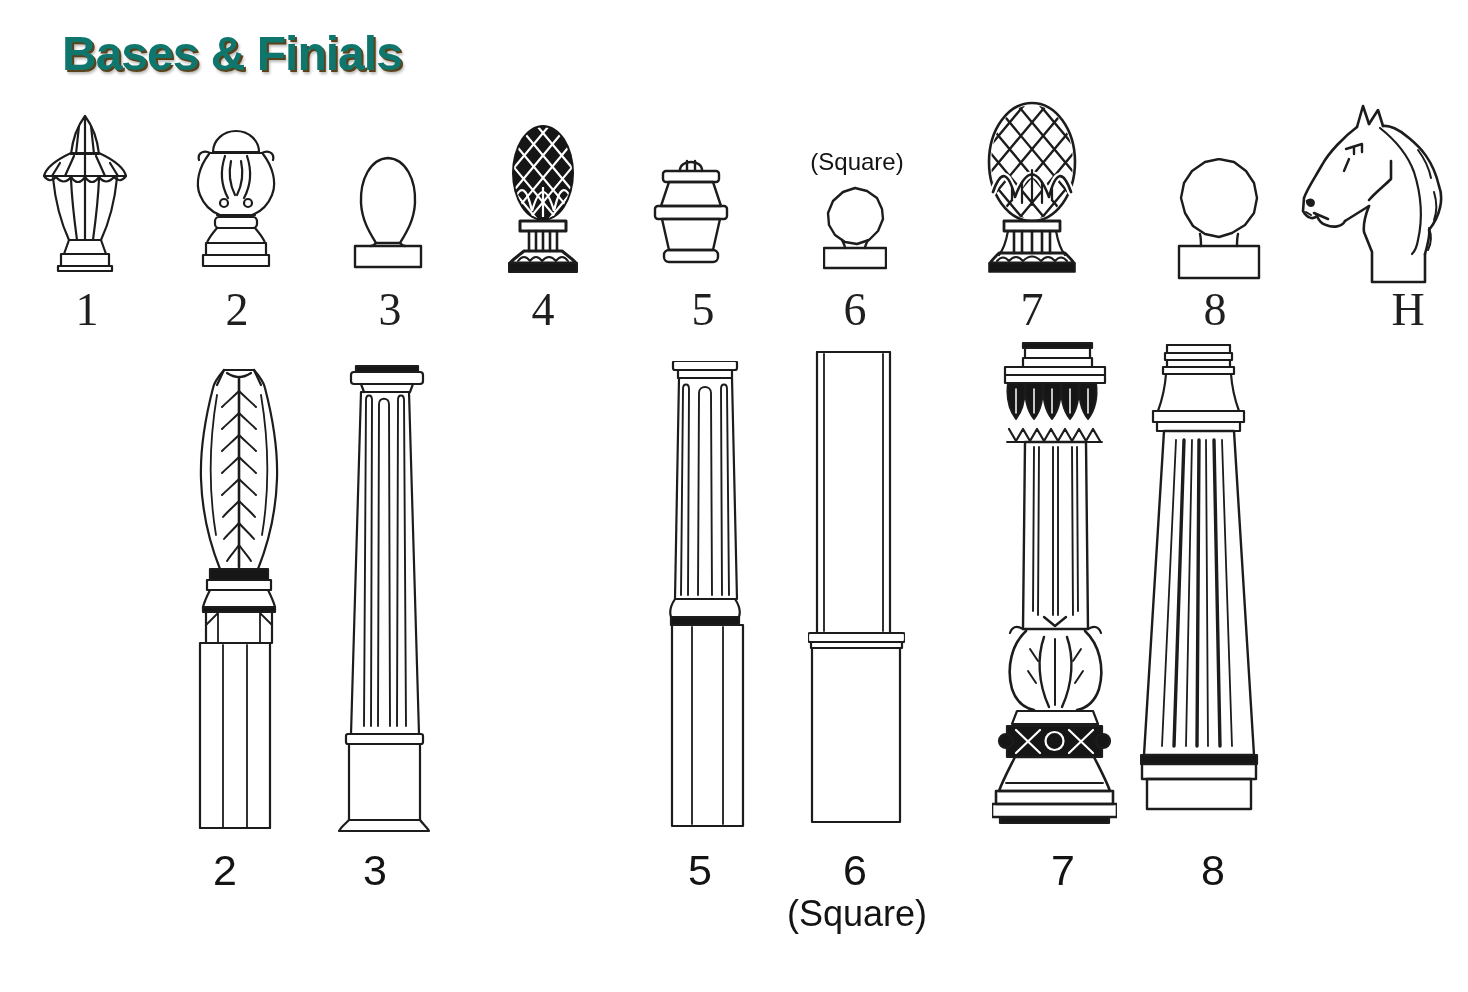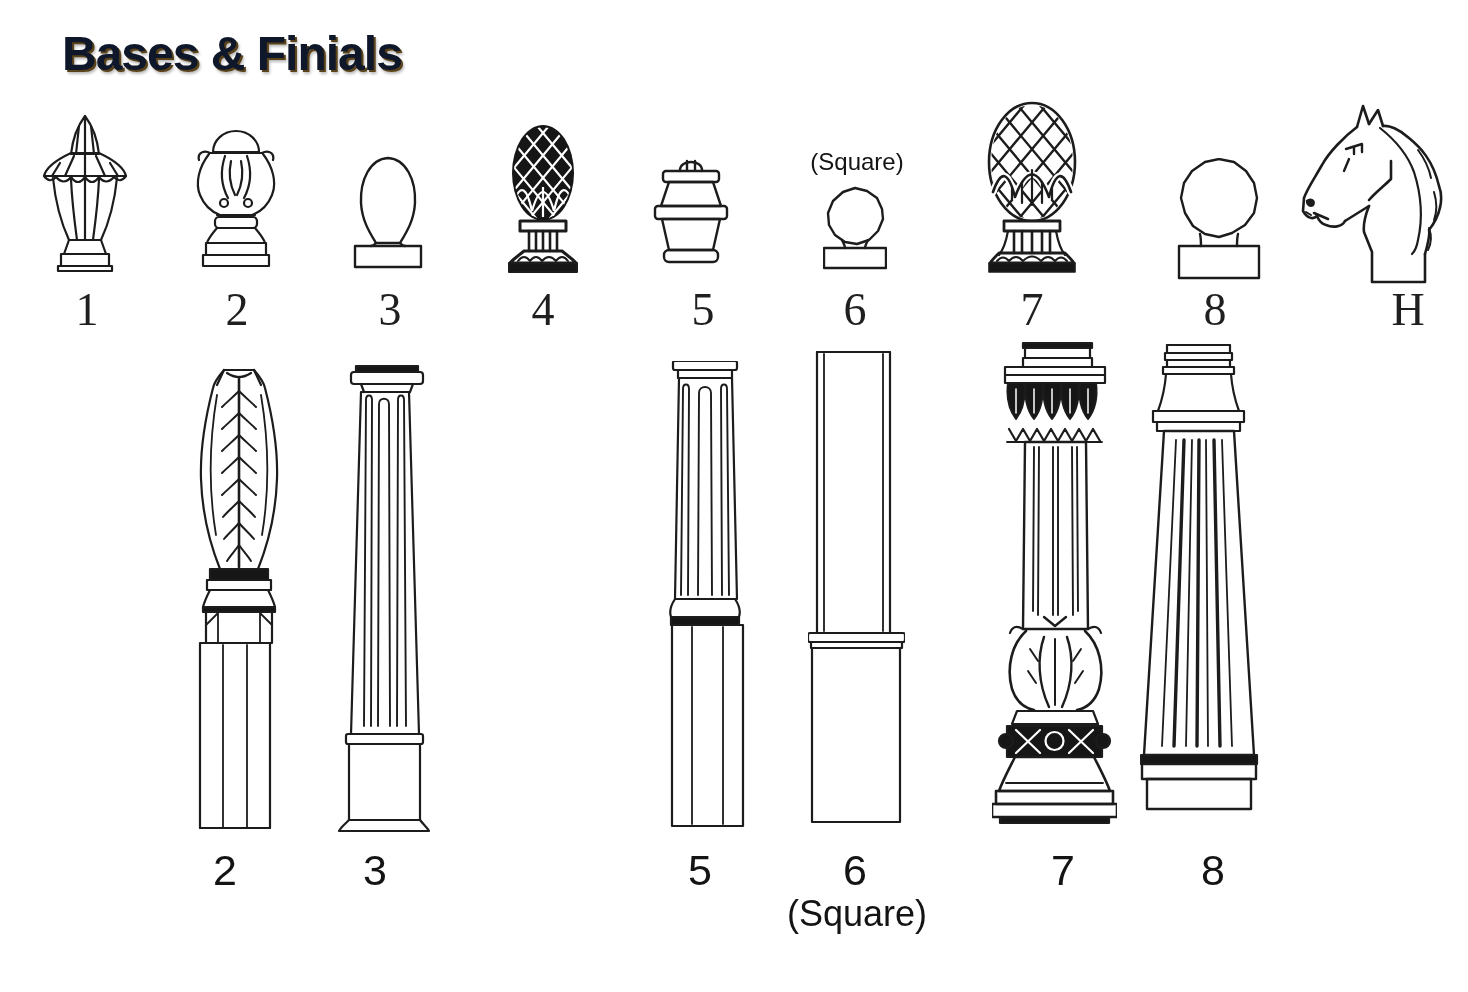--- a/index.html
+++ b/index.html
@@ -4,21 +4,21 @@
 <style>
   html,body{margin:0;padding:0;background:#e8e8e8;}
   #stage{
     position:relative;width:1468px;height:992px;background:#ffffff;
     overflow:hidden;font-family:"Liberation Sans",sans-serif;
   }
   #page-title{
     position:absolute;left:62px;top:26px;
     font-family:"Liberation Sans",sans-serif;
     font-size:48px;font-weight:bold;letter-spacing:-1px;
-    color:#0f172a;
+    color:#0f766e;
     text-shadow:2px 2px 0 #5a431a, 3px 4px 3px rgba(0,0,0,0.28);
   }
   .item{position:absolute;margin:0;padding:0;}
   .item svg{display:block;}
   .toplabel{
     position:absolute;width:80px;top:288px;text-align:center;
     font-family:"Liberation Serif",serif;font-size:46px;color:#1f1f1f;line-height:44px;
   }
   .botlabel{
     position:absolute;width:80px;top:848px;text-align:center;

